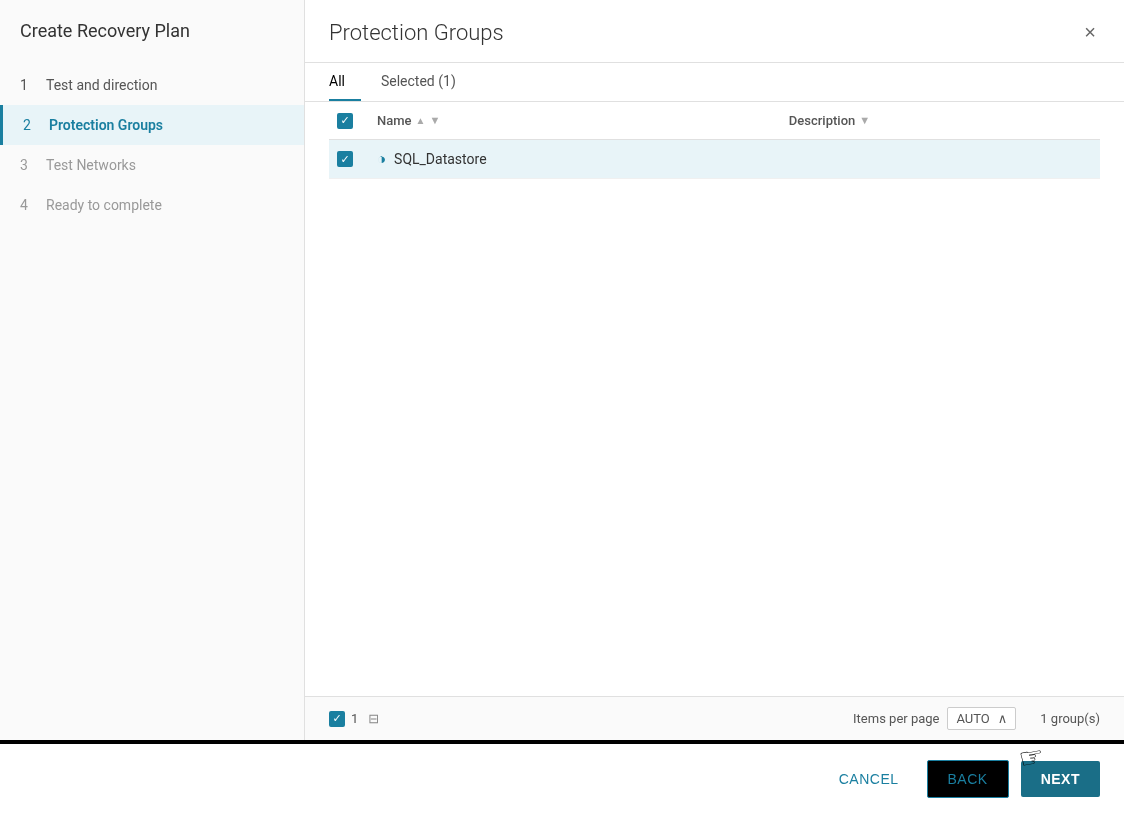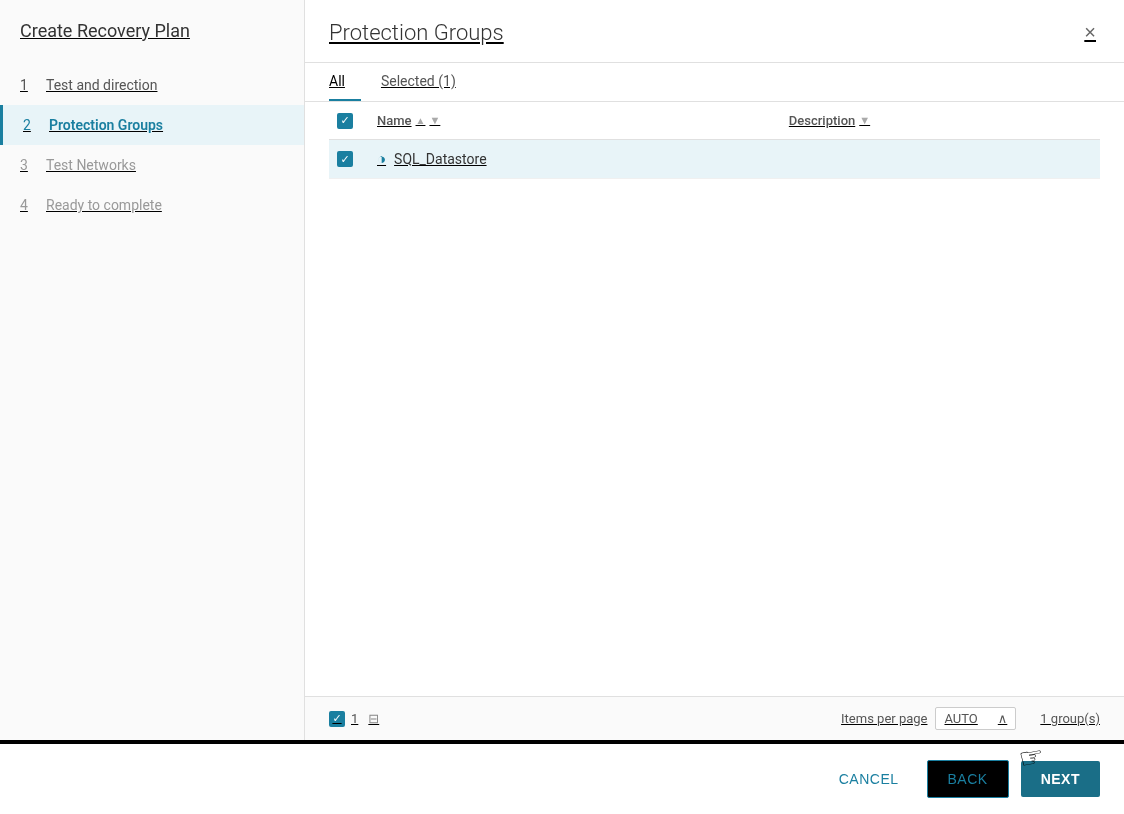--- a/index.html
+++ b/index.html
@@ -18,21 +18,20 @@
       background: #fff;
       display: flex;
       flex-direction: column;
       box-shadow: 0 4px 20px rgba(0,0,0,0.3);
       position: relative;
     }
     .dialog-body {
       display: flex;
       flex: 1;
       overflow: hidden;
-      text-decoration: underline;
     }
     
     .sidebar {
       width: 305px;
       background: #fafafa;
       border-right: 1px solid #e0e0e0;
       padding: 20px 0;
       flex-shrink: 0;
     }
     .sidebar-title {
@@ -220,21 +219,21 @@
       margin-left: auto;
       display: flex;
       align-items: center;
       gap: 8px;
       font-size: 13px;
       color: #555;
     }
     .page-select {
       display: flex;
       align-items: center;
-      gap: 20px;
+      gap: 8px;
       background: white;
       border: 1px solid #ccc;
       padding: 3px 8px;
       border-radius: 2px;
       cursor: pointer;
     }
     .groups-count {
       font-size: 13px;
       color: #555;
       margin-left: 16px;

